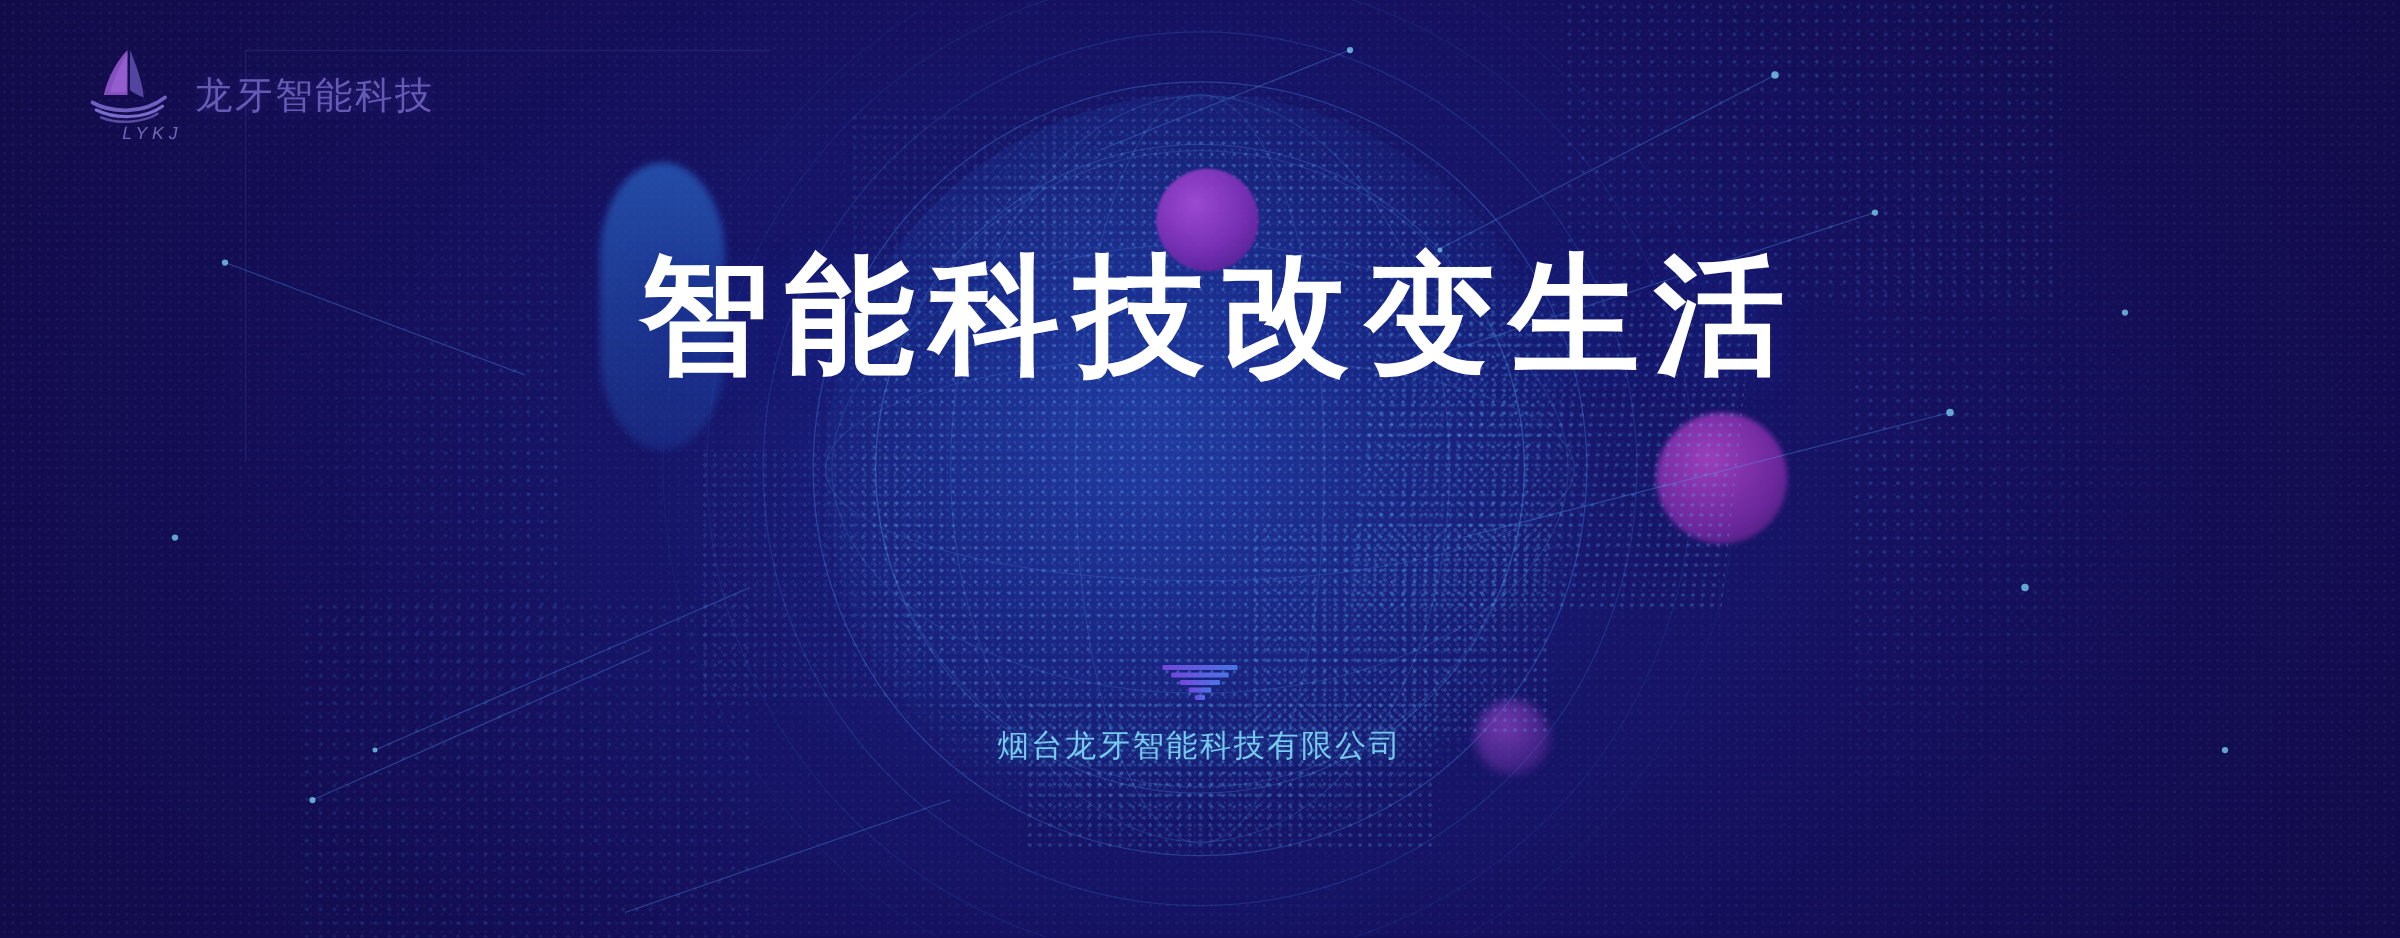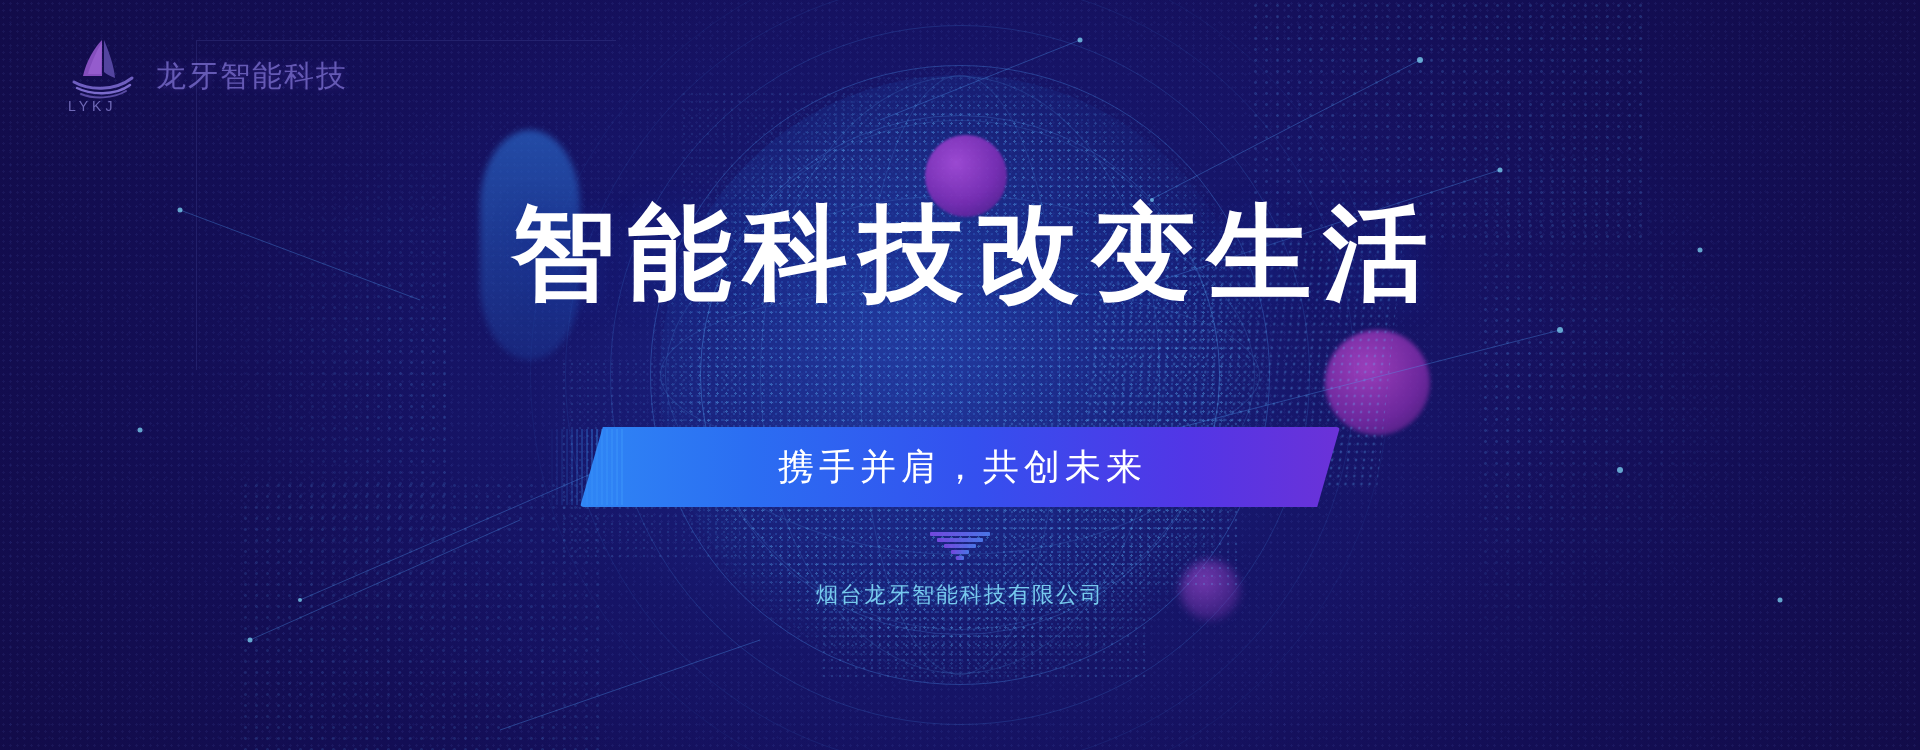--- a/index.html
+++ b/index.html
@@ -136,24 +136,25 @@
 
   
   #logo {
     position:absolute; left:68px; top:36px;
     display:flex; align-items:center; gap:10px;
     z-index:6;
   }
   .logo-mark { position:relative; width:78px; height:74px; }
   .logo-sub {
     position:absolute; left:0; right:0; bottom:-4px;
-    text-align:left;
+    text-align:right;
     font-size:14px; letter-spacing:4px;
     color:#7f79c9; opacity:.85;
     font-family:"Liberation Sans", sans-serif;
+    font-style:italic;
   }
   .logo-name {
     font-size:30px; letter-spacing:2px;
     color:#7c6fd0; opacity:.78;
     font-weight:500;
     margin-top:6px;
     text-shadow:0 0 10px rgba(120,90,220,.35);
     font-family:Liberation Serif, serif;
   }
 
@@ -214,21 +215,21 @@
     display:block; margin:2px auto 0;
     height:4px; border-radius:1px;
     background:linear-gradient(90deg, #7b4ae6, #4f7df0);
     opacity:.9;
   }
 
   
   #company {
     position:absolute; left:0; right:0; top:580px;
     text-align:center;
-    font-size:22px; letter-spacing:2px;
+    font-size:25px; letter-spacing:2px;
     color:#7fd8f7;
     opacity:.92;
     z-index:8;
     text-shadow:0 0 12px rgba(60,180,240,.35);
   }
 </style>
 </head>
 <body>
 
 <div id="banner">
@@ -305,25 +306,20 @@
         <path d="M9 52 C23 59 47 60 62 49" stroke="#7b6bcc" stroke-width="2.5" fill="none" stroke-linecap="round"></path>
         <path d="M13 58 C25 63 45 63 58 55" stroke="#6a5ab8" stroke-width="2" fill="none" stroke-linecap="round" opacity="0.8"></path>
       </svg>
       <div class="logo-sub">LYKJ</div>
     </div>
     <div class="logo-name">龙牙智能科技</div>
   </div>
 
   <h1 id="headline">智能科技改变生活</h1>
 
-  <div id="ribbon-wrap">
-    <div class="ribbon"></div>
-    <div class="ribbon-left-fade"></div>
-    <div class="ribbon-text">携手并肩，共创未来</div>
-  </div>
 
   <div id="tri">
     <i style="width:60px"></i>
     <i style="width:46px"></i>
     <i style="width:32px"></i>
     <i style="width:18px"></i>
     <i style="width:8px"></i>
   </div>
 
   <div id="company">烟台龙牙智能科技有限公司</div>

